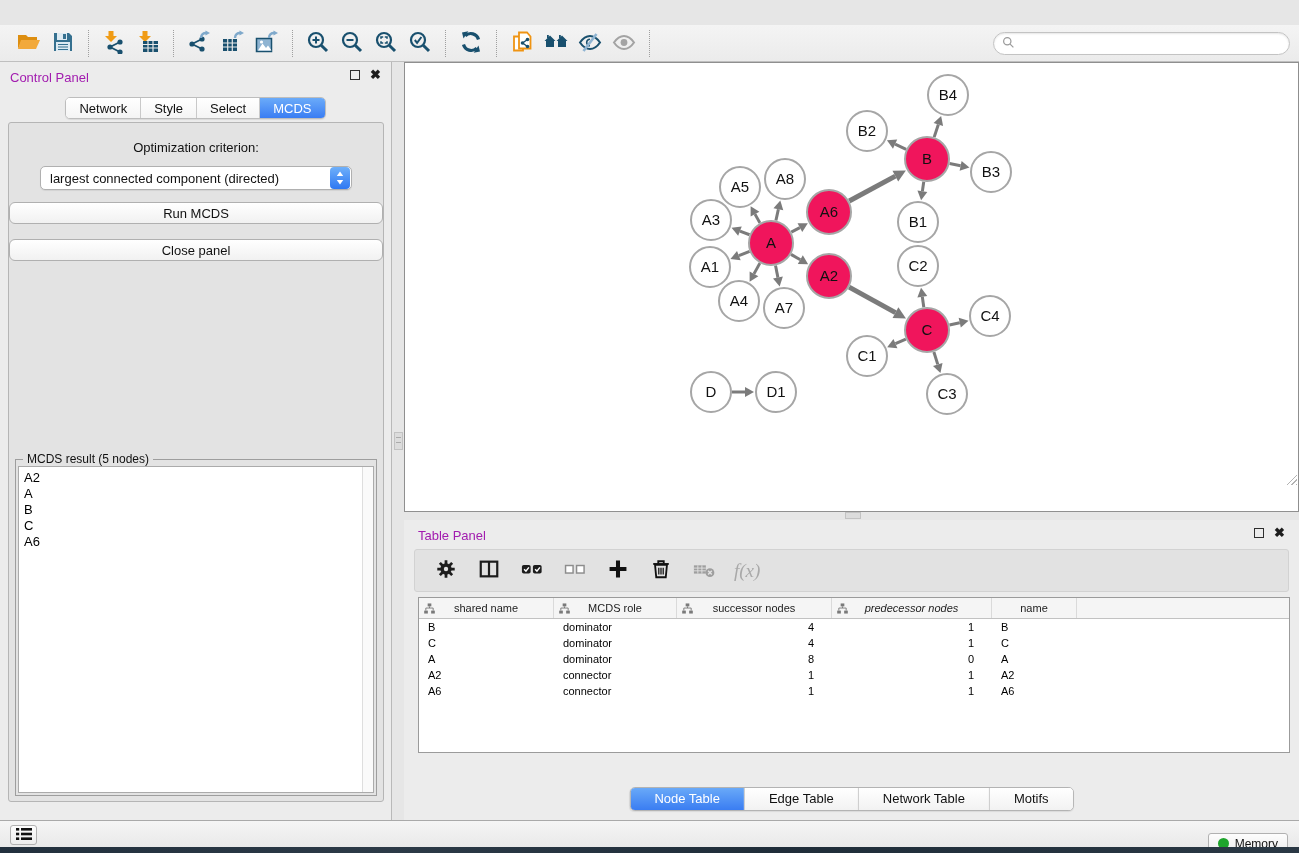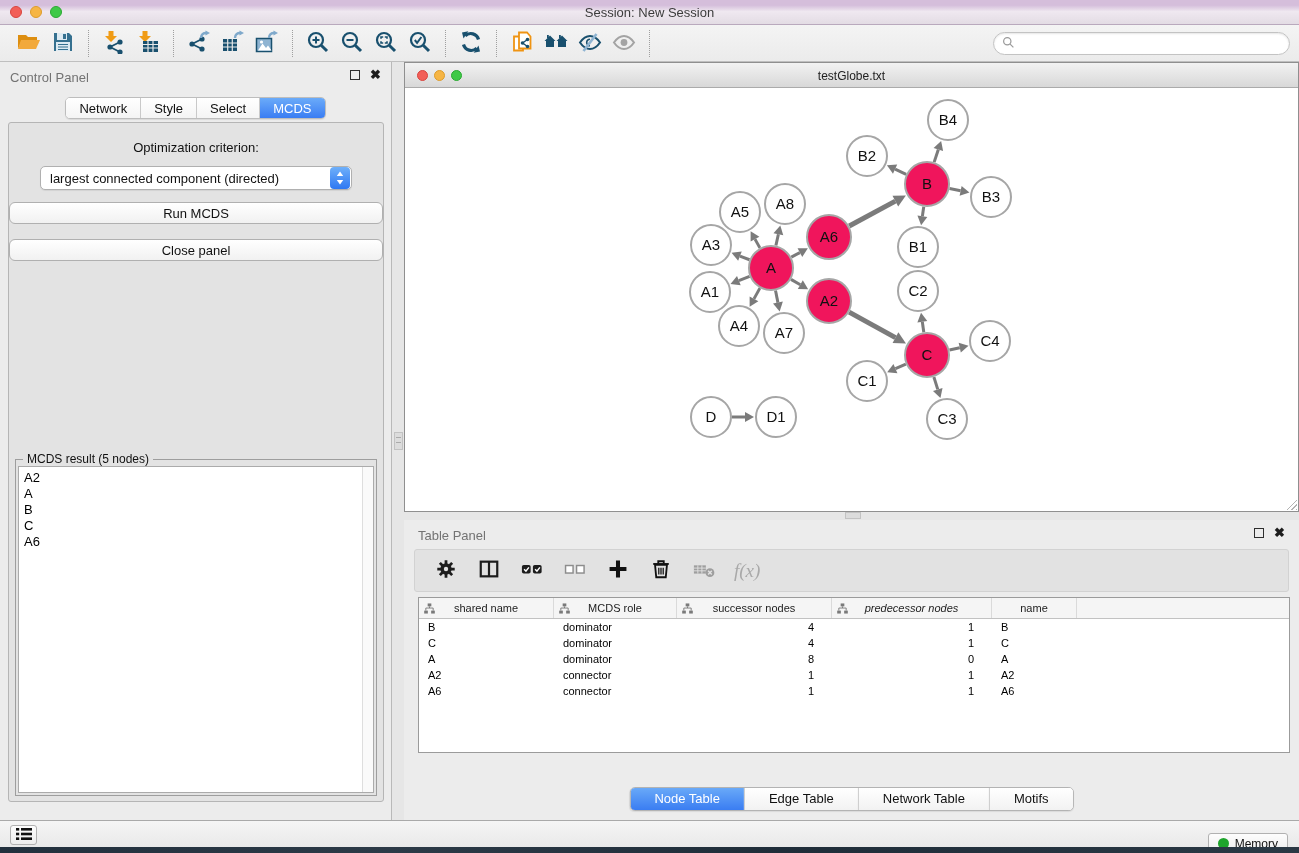--- a/index.html
+++ b/index.html
@@ -30,21 +30,21 @@
     border:1px solid #c3c3c3; border-radius:12px; background:#fff;
     display:flex; align-items:center; padding-left:8px;
     box-shadow:inset 0 1px 2px rgba(0,0,0,.10); }
   .search-field input { border:none; outline:none; flex:1; font-size:12px;
     background:transparent; padding:0 8px 0 5px; font-family:"Liberation Sans",sans-serif; }
 
   
   .control-panel { position:absolute; left:0; top:62px; width:392px; height:758px;
     background:#ececec; border-right:1px solid #b9b9b9; }
   .panel-head { position:relative; height:28px; }
-  .panel-title { position:absolute; left:10px; top:8px; font-size:13px; color:#737373; }
+  .panel-title { position:absolute; left:10px; top:8px; font-size:13px; color:#a21caf; }
   .panel-icons { position:absolute; right:10px; top:7px; display:flex; gap:10px; align-items:center; }
   .float-icon { width:10px; height:10px; border:1.6px solid #2e2e2e; display:inline-block; }
   .close-icon { font-size:13px; font-weight:bold; color:#1d1d1d; line-height:12px; }
 
   .cp-tabs { display:flex; justify-content:center; margin-top:7px; }
   .seg { display:flex; border-radius:5px; overflow:hidden; border:1px solid #bdbdbd;
     background:#fff; box-shadow:0 1px 1px rgba(0,0,0,.08); }
   .seg .seg-tab { padding:2px 13px; font-size:13px; height:20px; line-height:17px;
     color:#111; background:linear-gradient(#ffffff,#f4f4f4); border-right:1px solid #c9c9c9; cursor:pointer; }
   .seg .seg-tab:last-child { border-right:none; }
@@ -136,28 +136,20 @@
   .desktop-strip { position:absolute; left:0; top:847px; width:1299px; height:6px;
     background:linear-gradient(90deg,#22303d,#2c3a47 30%,#1f2d39 60%,#2a3844); }
 
   svg text { font-family:"Liberation Sans", sans-serif; }
 </style>
 </head>
 <body>
 
 <div class="screen">
 
-  <div class="titlebar">
-    <div class="traffic" style="left:10px;">
-      <span class="light red"></span>
-      <span class="light yellow"></span>
-      <span class="light green"></span>
-    </div>
-    <div class="win-title">Session: New Session</div>
-  </div>
 
   <div class="toolbar">
     <span id="toolbar-buttons" style="display:flex;align-items:center;">
         <button class="tb-btn">
           <span><svg viewBox="0 0 24 24">
               <path fill="#dd8e10" d="M1 5h8l2 2h9v3H5L1 19z"></path>
               <path fill="#f2a93b" d="M4 10h19l-4 9H1z"></path>
             </svg></span>
         </button>
         <button class="tb-btn">
@@ -339,28 +331,20 @@
               <div>C</div>
               <div>A6</div>
             </div>
           <div class="result-scrollbar"></div>
         </div>
       </div>
     </div>
   </div>
 
   <div class="network-window">
-    <div class="nw-titlebar">
-      <div class="traffic">
-        <span class="light red"></span>
-        <span class="light yellow"></span>
-        <span class="light green"></span>
-      </div>
-      <div class="nw-title">testGlobe.txt</div>
-    </div>
     <div class="nw-canvas">
       <svg id="graph-svg" width="893" height="423" viewBox="0 0 893 423">
           <line x1="354.86073469061347" y1="159.87745621530175" x2="350.01379237352097" y2="151.1216894489411" stroke="#7b7b7b" stroke-width="3"></line>
           <polygon points="345.65494942636974,143.2476505766679 354.38825841367276,148.70011003385707 345.6393263333692,153.54326886402515" fill="#7b7b7b"></polygon>
           <line x1="370.91502821252493" y1="157.53129959988598" x2="373.3753967570316" y2="146.28390053928413" stroke="#7b7b7b" stroke-width="3"></line>
           <polygon points="375.2986686662805,137.49180038271777 378.25989684401287,147.3523849333113 368.4908966700503,145.21541614525697" fill="#7b7b7b"></polygon>
           <line x1="344.52383930205286" y1="171.7674717324536" x2="334.94612963636354" y2="168.096016360606" stroke="#7b7b7b" stroke-width="3"></line>
           <polygon points="326.5424145806451,164.87459225591394 336.7358096945258,163.42728577409576 333.15644957820126,172.76474694711624" fill="#7b7b7b"></polygon>
           <line x1="344.59698311096014" y1="188.42085910388454" x2="333.8475445026189" y2="192.65014642519913" stroke="#7b7b7b" stroke-width="3"></line>
           <polygon points="325.47245093734244,195.94526520498002 332.0169229582962,187.9973166667122 335.6781660469416,197.30297618368604" fill="#7b7b7b"></polygon>

